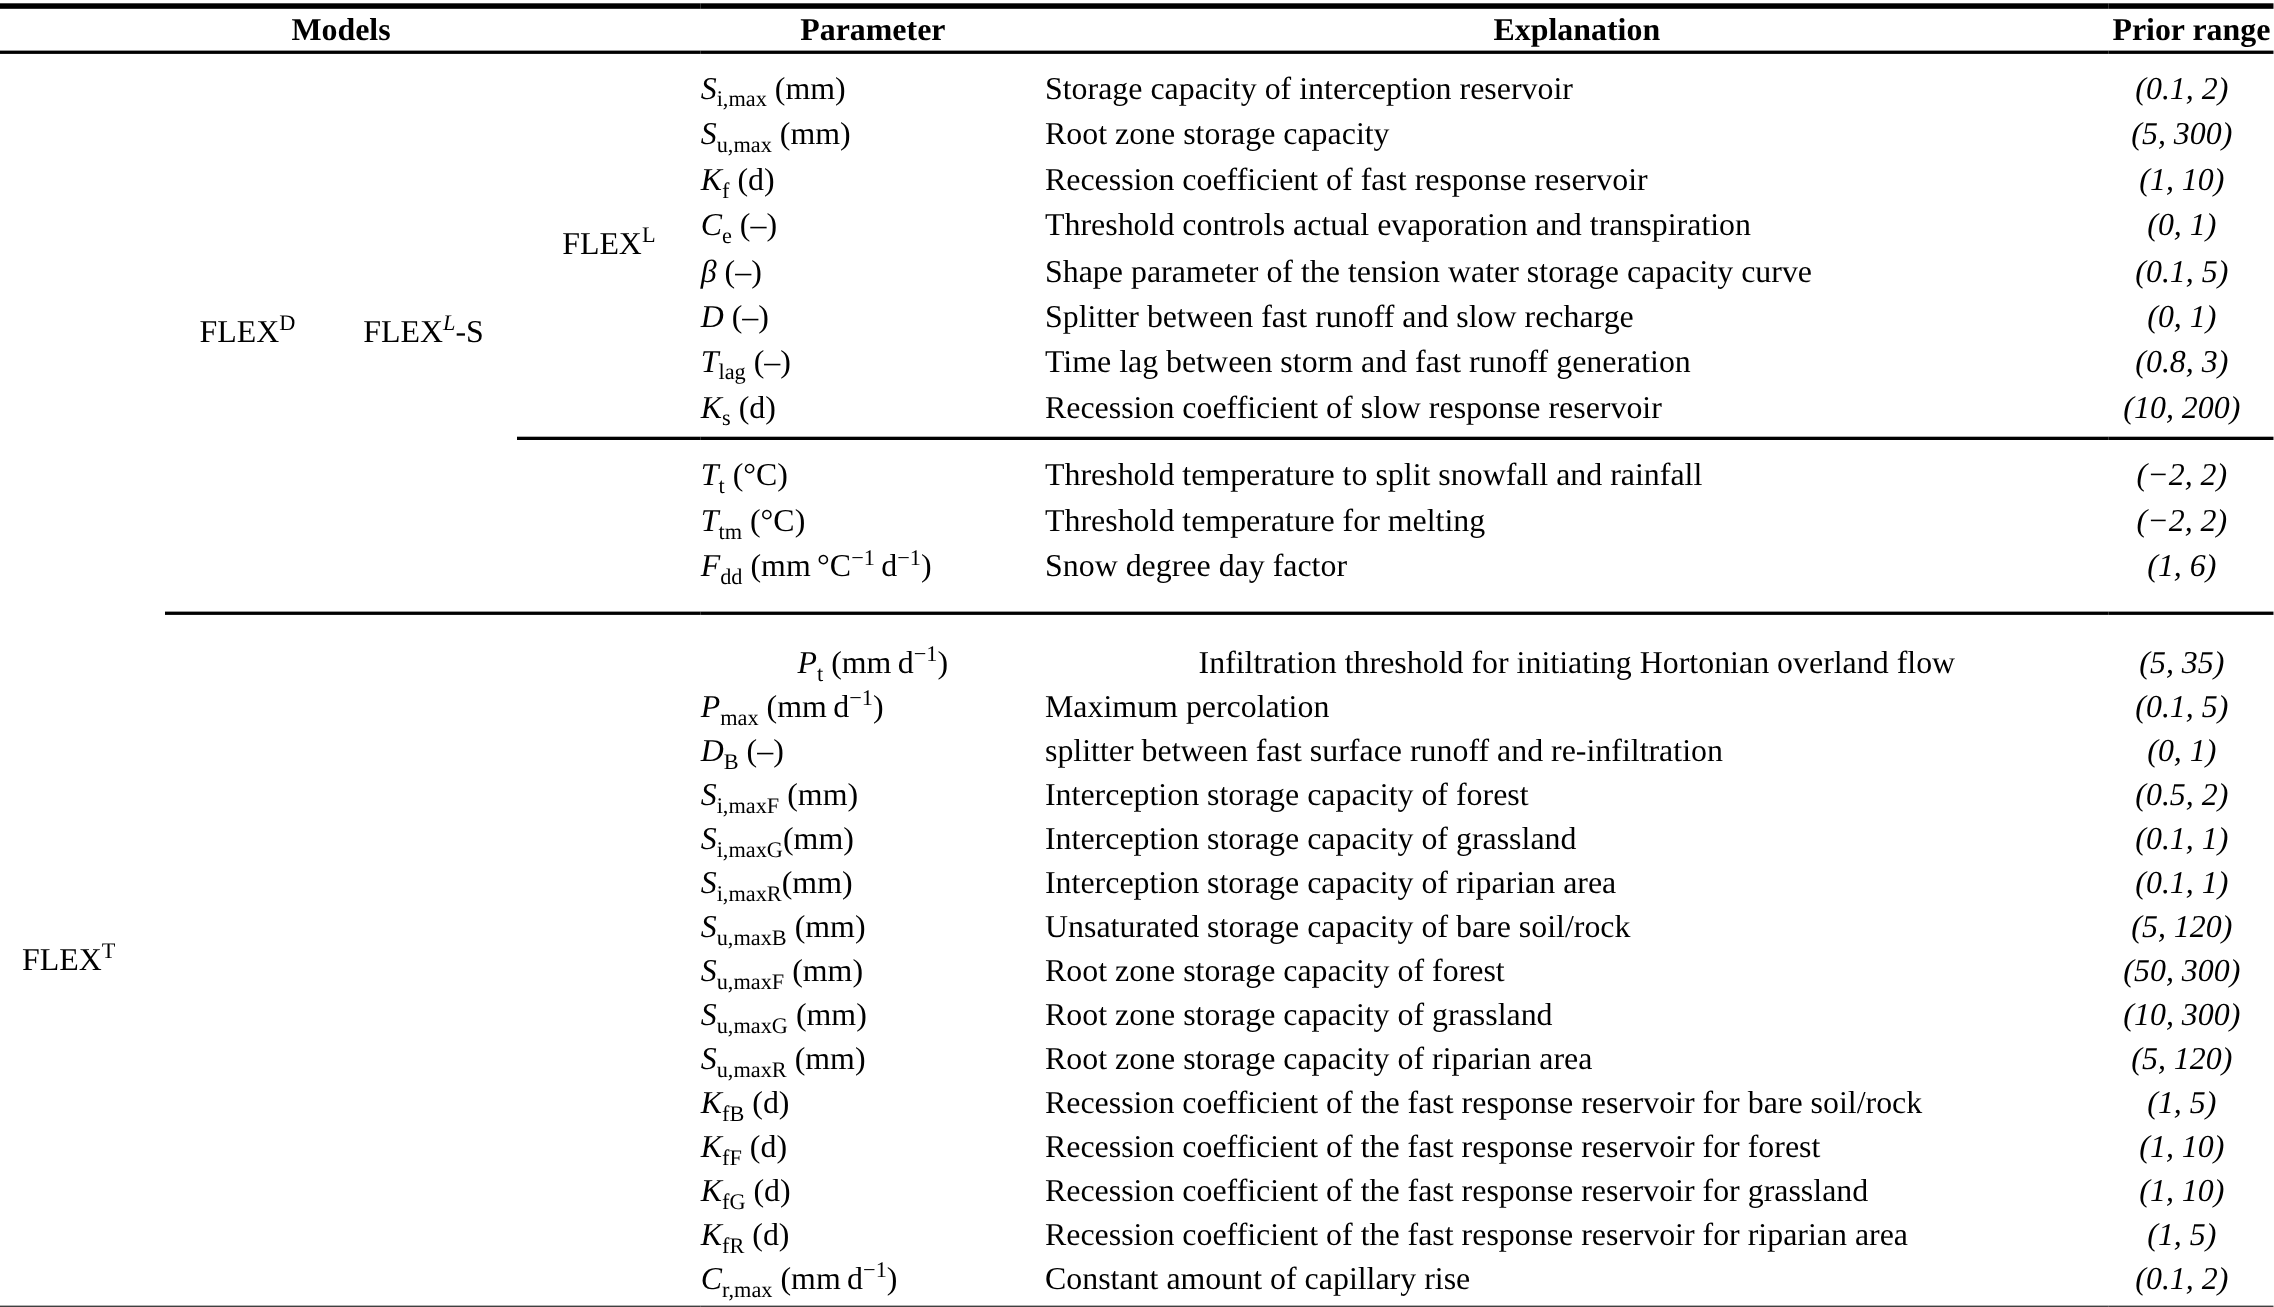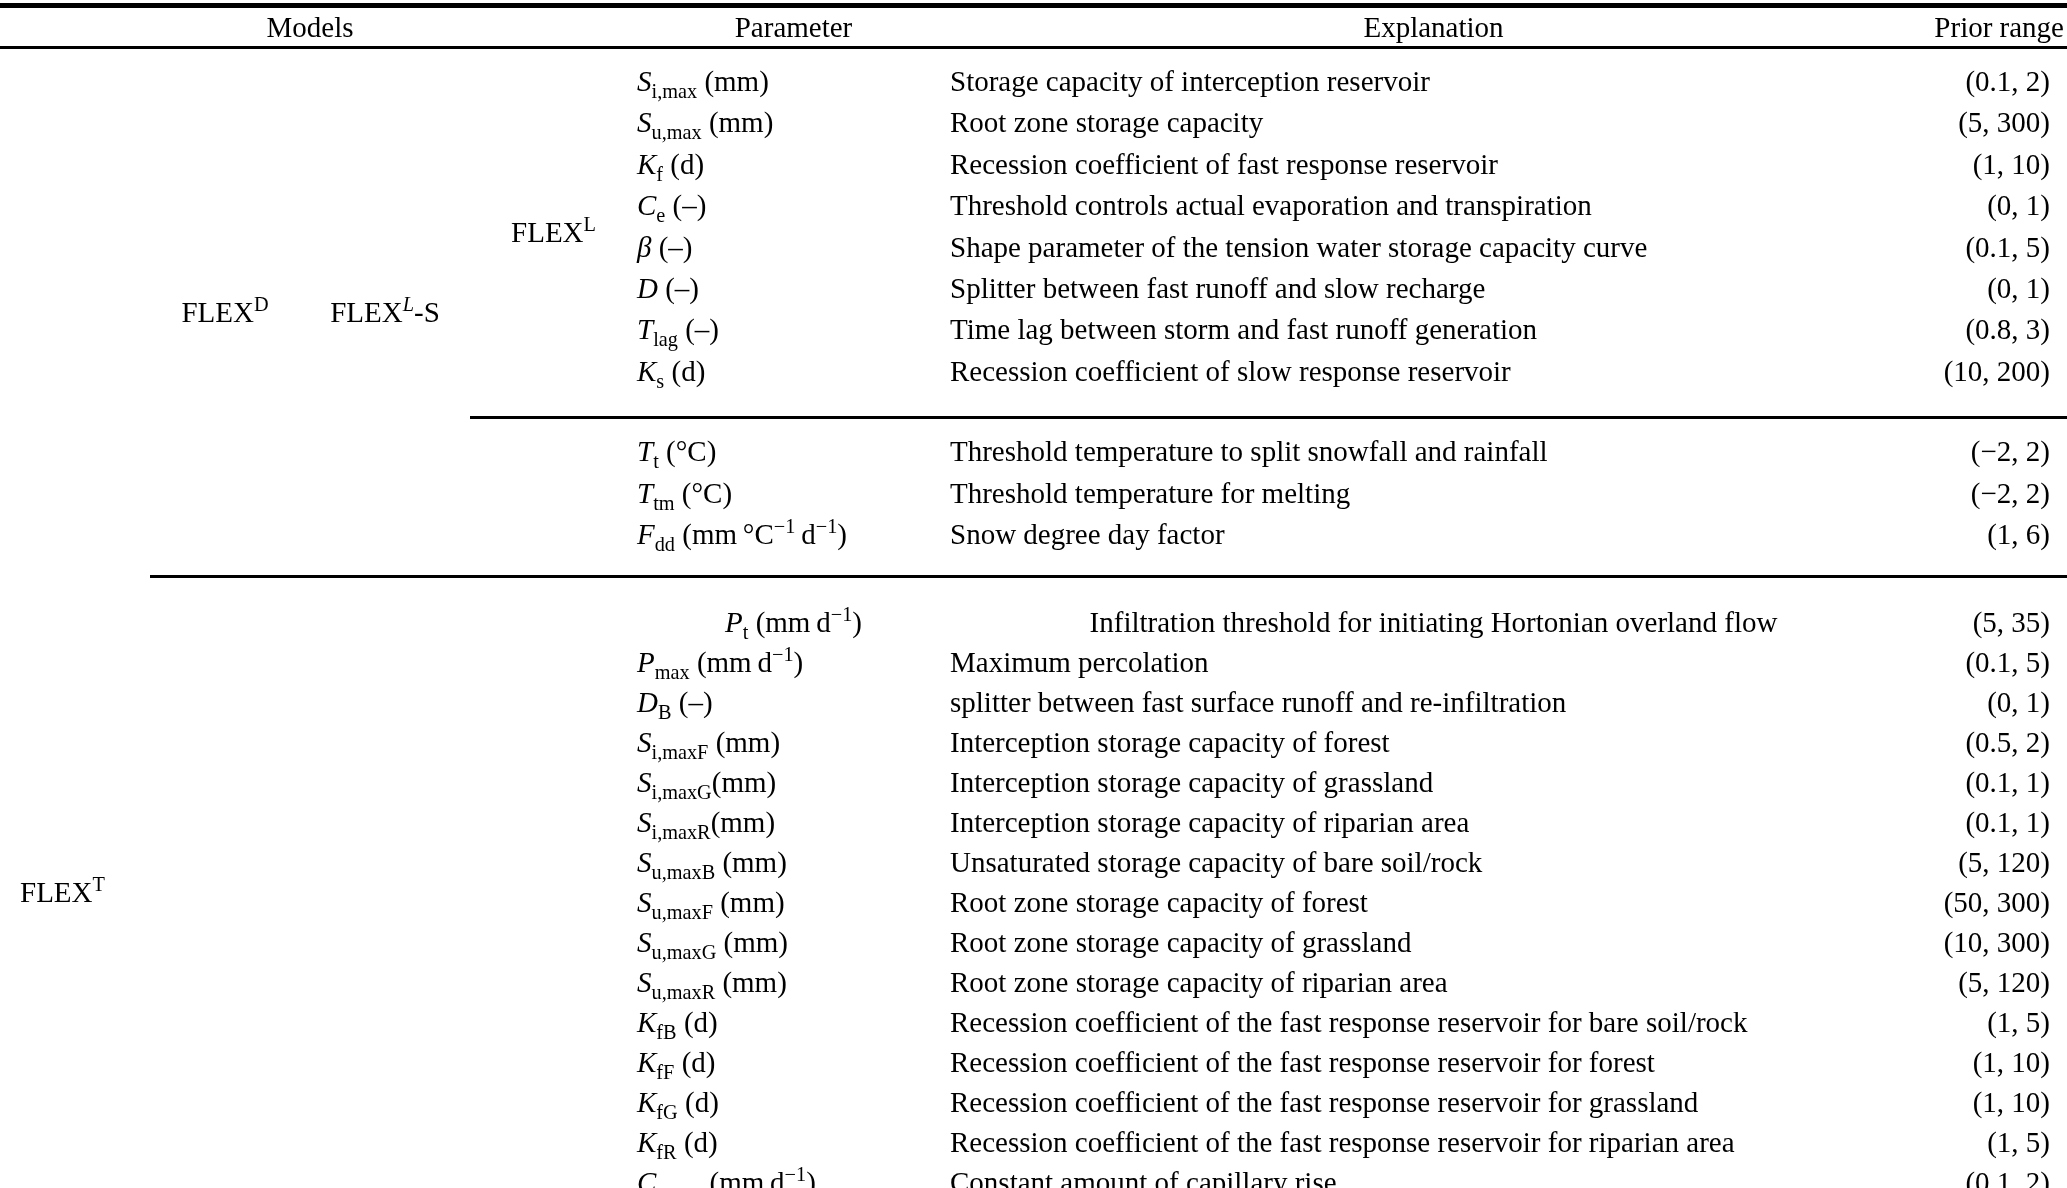--- a/index.html
+++ b/index.html
@@ -21,21 +21,21 @@
     width: 2067px;
     margin-top: 3px;
     border-top: 5px solid #000;
     border-bottom: 5px solid #000;
     font-size: 29px;
   }
   thead tr {
     border-bottom: 3px solid #000;
   }
   th {
-    font-weight: normal;
+    font-weight: bold;
     height: 38px;
     line-height: 38px;
     vertical-align: middle;
     padding: 0;
     white-space: nowrap;
   }
   th.h-models { text-align: center; }
   th.h-left   { text-align: center; }
   th.h-prior  { text-align: right; padding-right: 3px; }
   td {
@@ -49,25 +49,25 @@
     vertical-align: middle;
     text-align: center;
     line-height: 1.2;
   }
   td.mc-left {
     vertical-align: middle;
     text-align: left;
     padding-left: 20px;
     line-height: 1.2;
   }
-  td.c-prior { text-align: right; padding-right: 17px; }
+  td.c-prior { text-align: center; padding-right: 17px; font-style: italic; }
   td.rule-t { border-top: 3px solid #000; margin-left: 32px; }
   .pt12 { padding-top: 12px; }
   .pb8  { padding-bottom: 20px; }
-  .pb12 { padding-bottom: 24px; }
+  .pb12 { padding-bottom: 5px; }
   .pt24 { padding-top: 24px; text-align: center; }
   .pb4  { padding-bottom: 4px; }
   sub, sup { line-height: 0; }
   sub { font-size: 0.70em; }
   sup { font-size: 0.70em; }
   i { font-style: italic; }
 </style>
 </head>
 <body>
 

